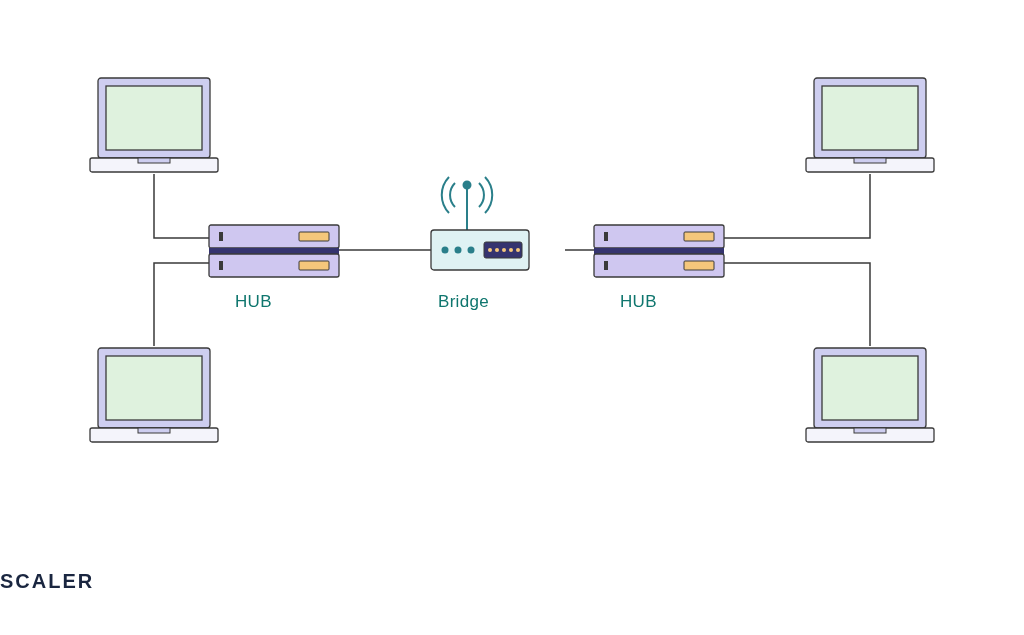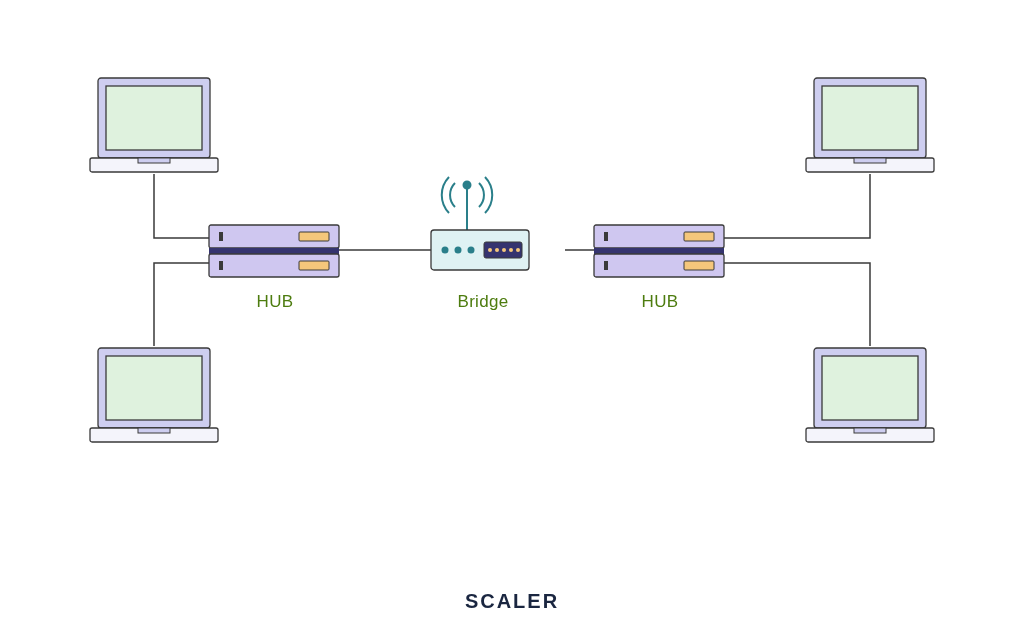--- a/index.html
+++ b/index.html
@@ -13,31 +13,30 @@
     overflow: hidden;
   }
   .canvas {
     position: absolute;
     inset: 0;
   }
   
   .label {
     position: absolute;
     font-size: 17px;
-    color: #4d7c0f;
+    color: #0f766e;
     letter-spacing: 0.3px;
-    text-align: center;
   }
   
   .logo {
     position: absolute;
     left: 0;
     right: 0;
-    bottom: 24px;
-    text-align: center;
+    bottom: 44px;
+    text-align: left;
   }
   .logo .s1 {
     font-weight: 800;
     font-size: 20px;
     letter-spacing: 2px;
     color: #1a2640;
     line-height: 1;
   }
   .logo .s2 {
     font-family: "Brush Script MT", "Segoe Script", cursive;
@@ -144,21 +143,21 @@
     <circle cx="73" cy="75" r="2" fill="#f5c77b"></circle>
     <circle cx="80" cy="75" r="2" fill="#f5c77b"></circle>
     <circle cx="87" cy="75" r="2" fill="#f5c77b"></circle>
   </g>
 
 </svg>
 
 
 <div class="label" style="left:235px; top:292px; width:80px;">HUB</div>
 
-<div class="label" style="left:448px; top:292px; width:70px;">Bridge</div>
+<div class="label" style="left:438px; top:292px; width:70px;">Bridge</div>
 
 <div class="label" style="left:620px; top:292px; width:80px;">HUB</div>
 
 
 <div class="logo">
   <div class="s1">SCALER</div>
 </div>
 
 </div>
 

